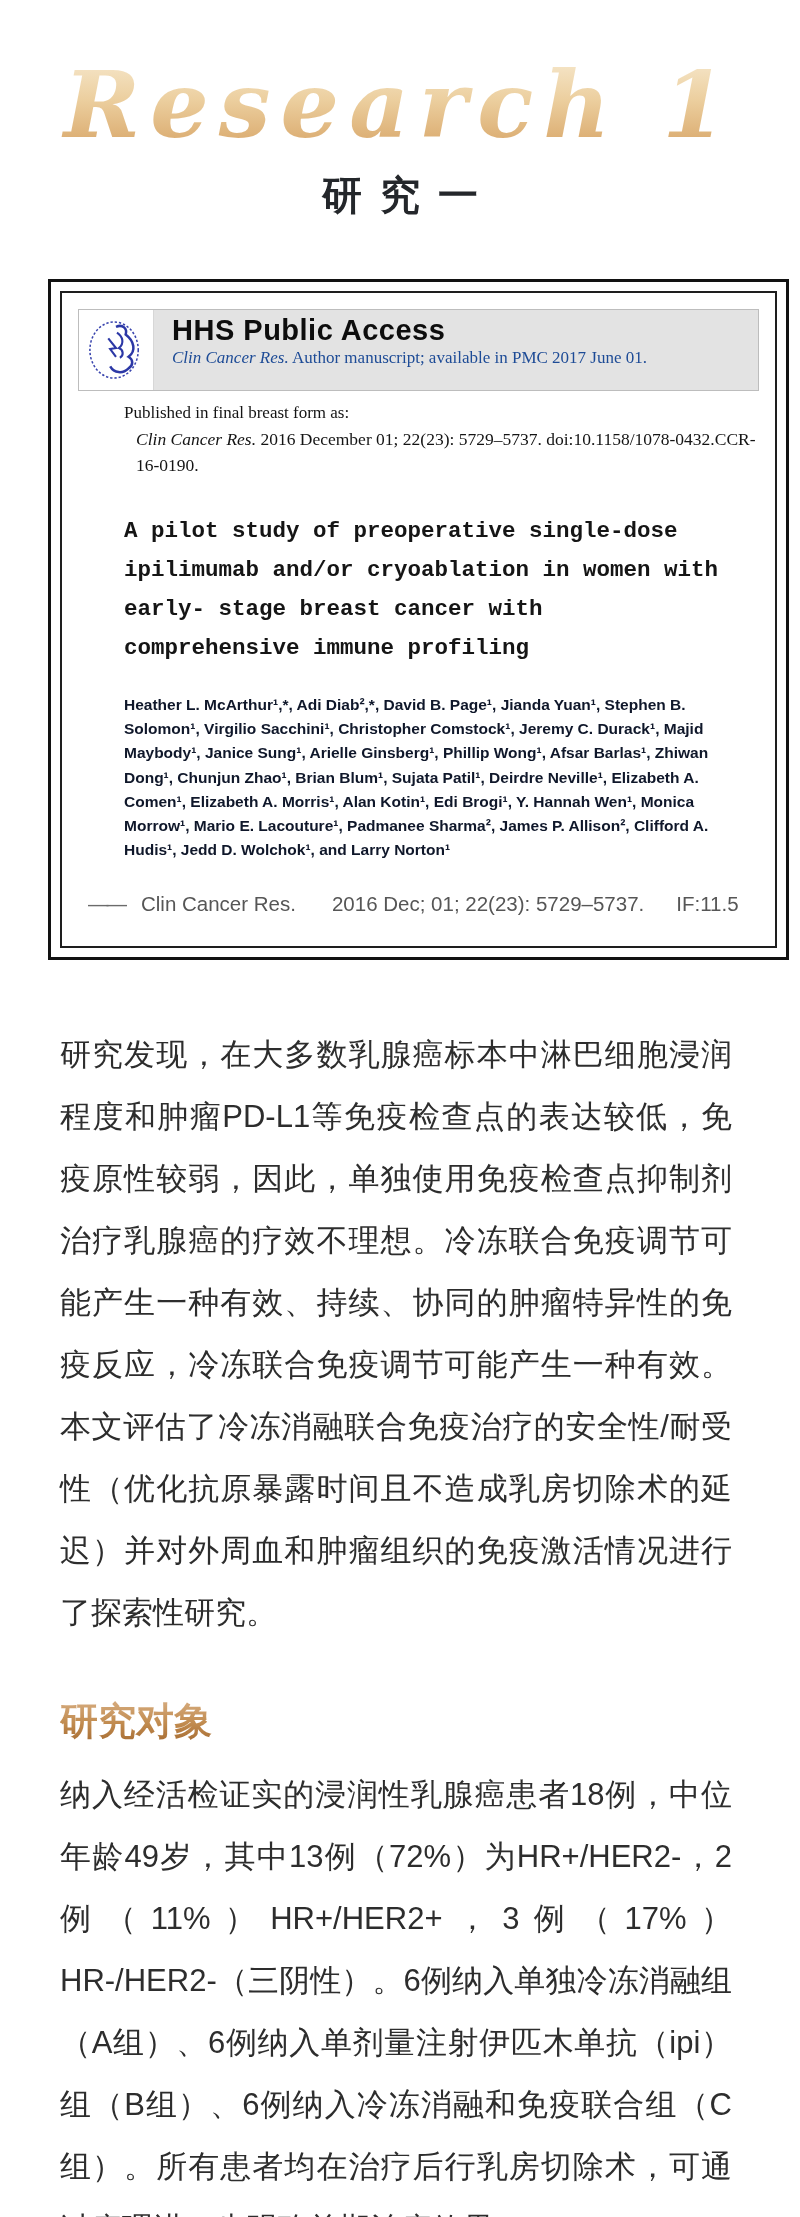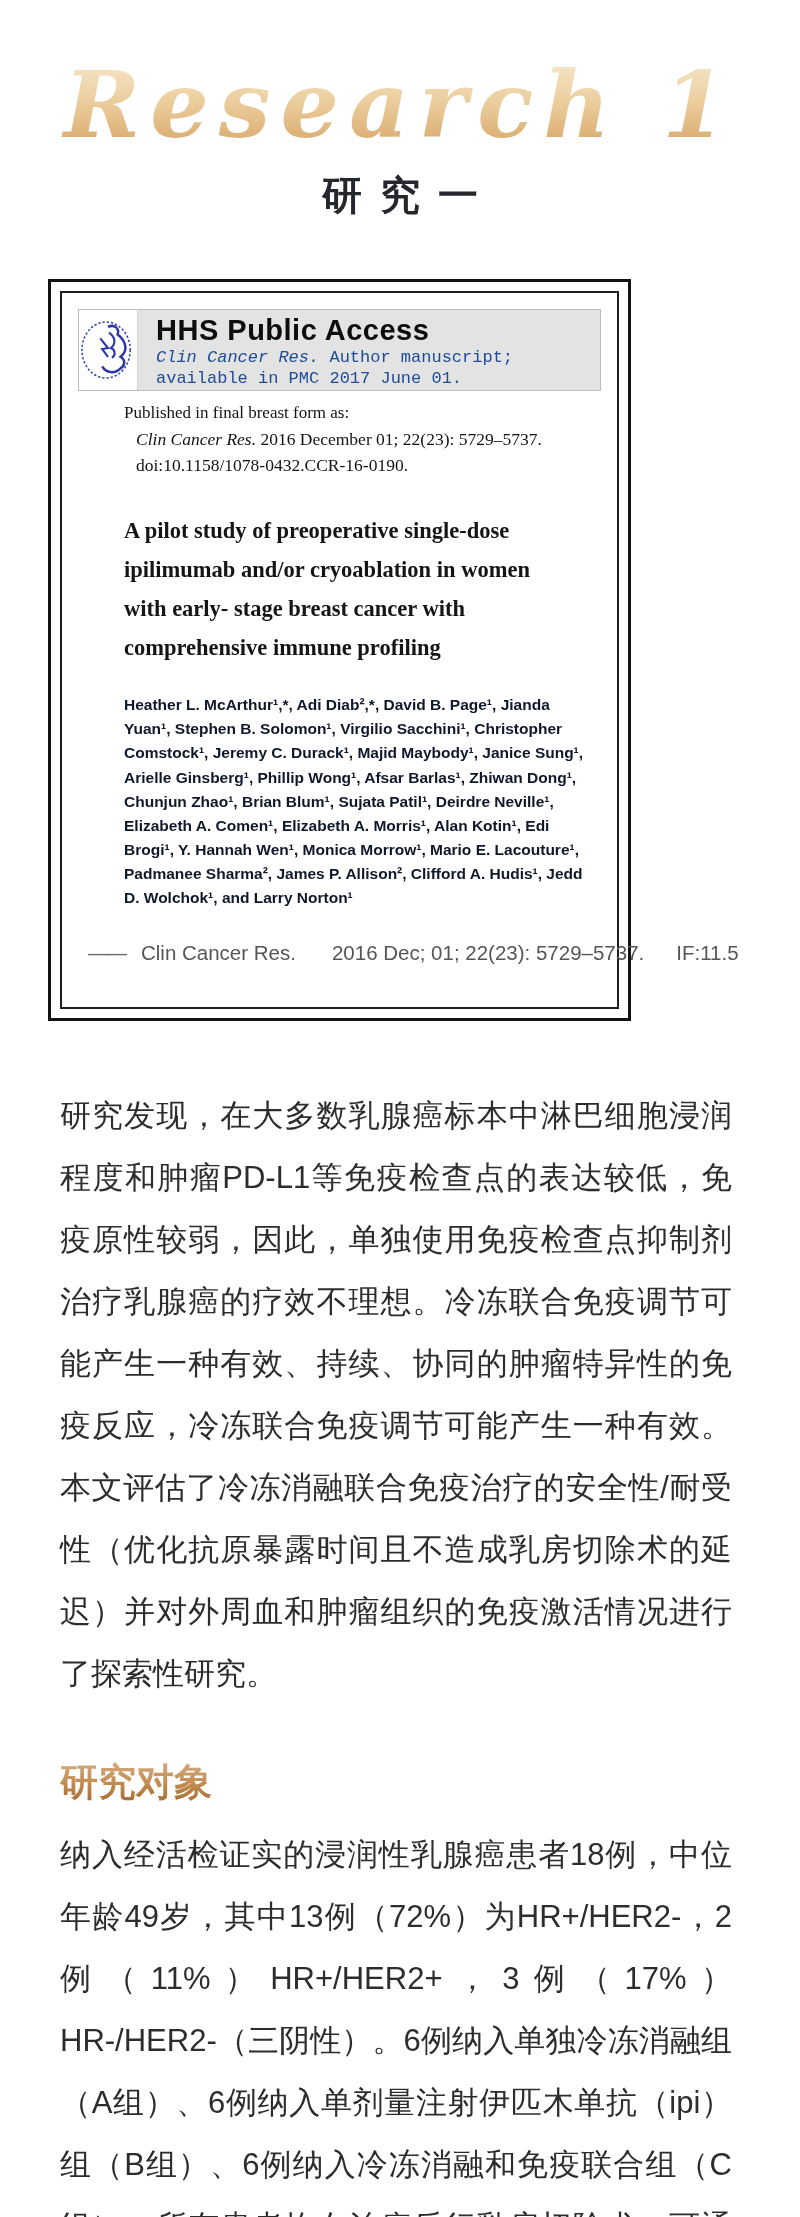--- a/index.html
+++ b/index.html
@@ -29,21 +29,21 @@
     letter-spacing:18px;
     text-indent:18px;
     color:#24272b;
     margin-top:8px;
   }
 
   
   .paper-card{
     box-sizing:border-box;
     margin:56px 0 0 48px;
-    width:583px;
+    width:741px;
     border:3px solid #121212;
     padding:9px;
     background:#ffffff;
   }
   .paper-inner{
     border:2px solid #1e1e1e;
     padding:16px 16px 22px 16px;
   }
   .hhs-bar{
     display:flex;
@@ -57,43 +57,43 @@
     background:#ffffff;
     border-right:1px solid #d7d7d7;
     display:flex;align-items:center;justify-content:center;
   }
   .hhs-text{padding:5px 0 0 18px;overflow:hidden;}
   .hhs-title{
     font-family:"Liberation Sans",sans-serif;
     font-weight:bold;font-size:29px;color:#0d0d0d;letter-spacing:.5px;line-height:1.1;
   }
   .hhs-sub{font-family:"Liberation Serif",serif;font-size:21px;color:#1d4b96;line-height:1.15;margin-top:1px;}
-  .hhs-journal{font-family:Liberation Mono, monospace;font-size:17px;color:#1d4b96;line-height:1.2;margin-top:1px;}
+  .hhs-journal{font-family:Liberation Serif, serif;font-size:17px;color:#1d4b96;line-height:1.2;margin-top:1px;}
   .it{font-style:italic;}
 
   .published{
     font-family:"Liberation Serif",serif;font-size:17px;color:#141414;
     margin:9px 0 0 46px;line-height:1.5;
   }
   .pub-cite{margin-left:12px;font-size:17.5px;}
 
   .paper-title{
-    font-family:Liberation Serif, serif;
+    font-family:Liberation Mono, monospace;
     font-weight:bold;font-size:22.5px;color:#151515;
     line-height:1.73;margin:34px 40px 0 46px;
   }
   .authors{
     font-family:"Liberation Sans",sans-serif;
     font-weight:bold;font-size:15.5px;color:#0f172a;
     line-height:1.56;margin:25px 12px 0 46px;
   }
   .cite-footer{
     font-family:"Liberation Sans",sans-serif;
     font-size:20.5px;color:#565656;
-    margin:30px 0 20px 10px;white-space:nowrap;
+    margin:30px 0 8px 10px;white-space:nowrap;
   }
   .dash{letter-spacing:-2px;margin-right:16px;color:#6b6b6b;}
   .fj{margin-right:36px;}
   .fc{margin-right:32px;}
 
   
   .cn-para{
     margin:0;padding:0 68px 0 60px;
     font-size:31px;line-height:62px;
     color:#2d2d2d;text-align:justify;

